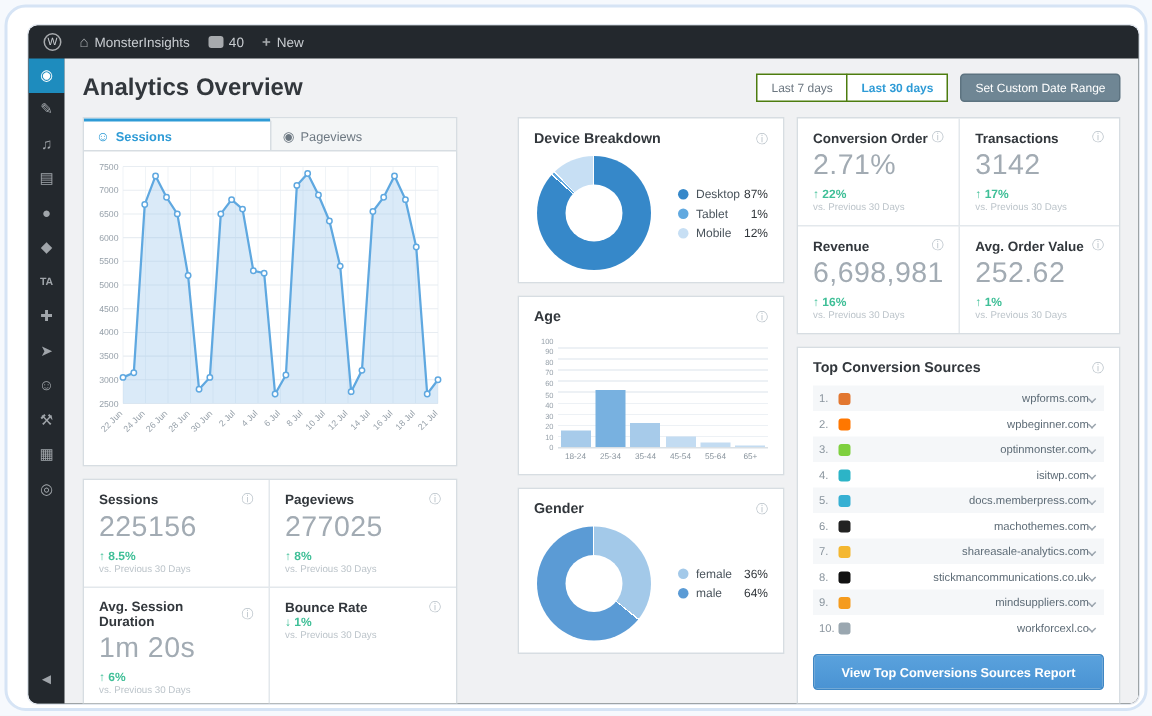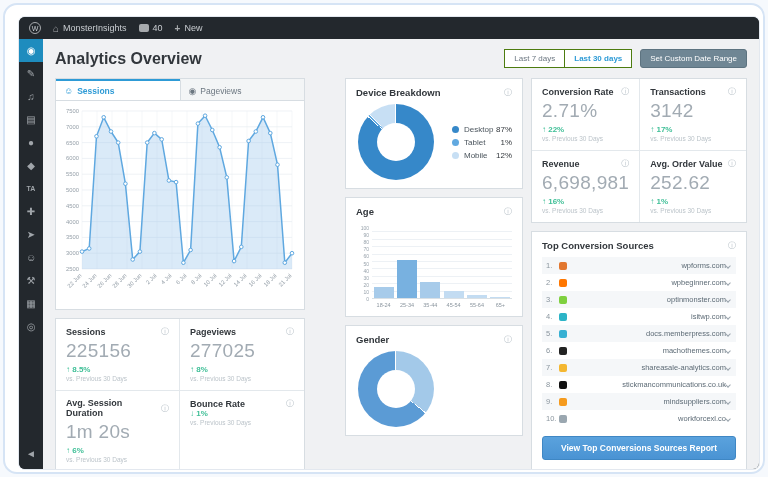--- a/index.html
+++ b/index.html
@@ -392,29 +392,41 @@
             </div>
           </div>
 
           <div class="card pad-card" style="margin-bottom:0;">
             <div class="card-title">
               <span>Gender</span>
               <span class="info-i">ⓘ</span>
             </div>
             <div class="donut-row">
               <div class="donut" id="gender-donut" style="background: conic-gradient(rgb(163, 201, 233) 0deg, rgb(163, 201, 233) 128.1deg, rgb(255, 255, 255) 128.1deg, rgb(255, 255, 255) 129.6deg, rgb(91, 155, 213) 129.6deg, rgb(91, 155, 213) 358.5deg, rgb(255, 255, 255) 358.5deg, rgb(255, 255, 255) 360deg);"></div>
+              <div class="legend" id="gender-legend">
+                    <div class="legend-item">
+                      <span class="legend-dot" style="background:#a3c9e9"></span>
+                      <span>female</span>
+                      <span class="legend-val">36%</span>
+                    </div>
+                    <div class="legend-item">
+                      <span class="legend-dot" style="background:#5b9bd5"></span>
+                      <span>male</span>
+                      <span class="legend-val">64%</span>
+                    </div>
+                  </div>
             </div>
           </div>
         </div>
 
         <div class="col3">
           <div class="stat-grid first" id="stats-right">
                 <div class="stat-cell">
                   <div class="stat-label">
-                    <span>Conversion Rate</span>
+                    <span>Conversion Order</span>
                     <span class="info-i">ⓘ</span>
                   </div>
                   <div class="stat-value">2.71%</div>
                   <div class="stat-change">↑ 22%</div>
                   <div class="stat-vs">vs. Previous 30 Days</div>
                 </div>
                 <div class="stat-cell">
                   <div class="stat-label">
                     <span>Transactions</span>
                     <span class="info-i">ⓘ</span>

